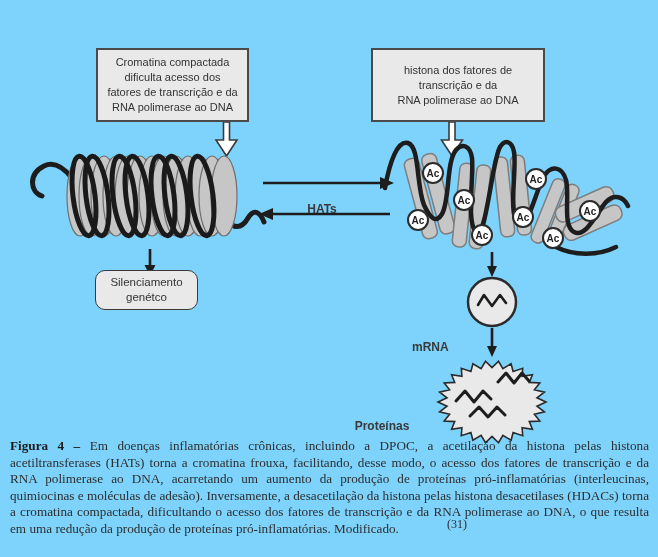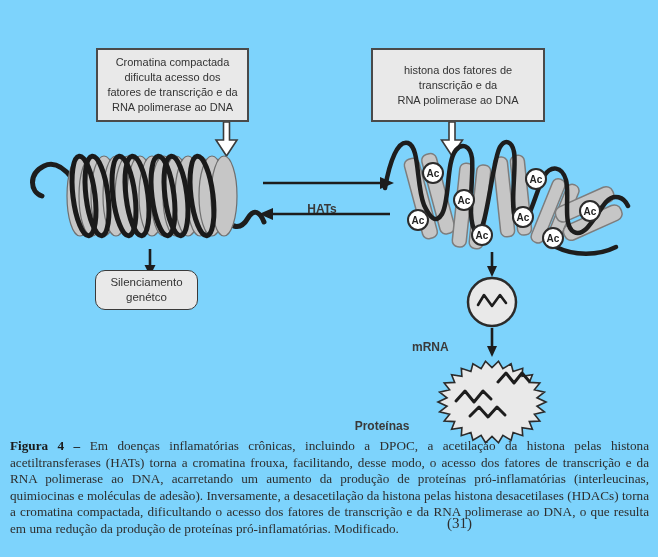--- a/index.html
+++ b/index.html
@@ -12,21 +12,21 @@
             box-sizing:border-box;padding:3px 4px;}
   .note-box.rounded{border-radius:10px;border-width:1.7px;border-color:#3a3a3a;font-size:11.5px;}
   .lbl{position:absolute;font-weight:bold;color:#3a3a3a;font-size:12px;text-align:center;line-height:15px;margin-top:44px;}
   .ac{position:absolute;width:22px;height:22px;border-radius:50%;background:#ffffff;
       border:2px solid #2b2b2b;display:flex;align-items:center;justify-content:center;
       font-size:10px;font-weight:bold;color:#222;box-sizing:border-box;}
   .caption{position:absolute;left:10px;top:438px;width:639px;margin:0;
            font-family:"Liberation Serif",serif;font-size:13.2px;line-height:16.6px;
            text-align:justify;color:#2e2e2e;}
   .caption b{color:#1a1a1a;}
-  .caption sup{font-size:15px;line-height:0;padding-left:48px;}
+  .caption sup{font-size:12px;line-height:0;padding-left:48px;}
   #coil-discs ellipse{fill:#c6c6c6;stroke:#6f6f6f;stroke-width:1.2;}
   #coil-wraps ellipse{fill:none;stroke:#1a1a1a;stroke-width:5;}
   .cyl rect{fill:#c6c6c6;stroke:#7d7d7d;stroke-width:1.5;}
   .solidline{stroke:#1d1d1d;stroke-width:2.6;}
   .solidhead{fill:#1d1d1d;}
   .tail{fill:none;stroke:#1d1d1d;stroke-width:5;stroke-linecap:round;}
   .wave{fill:none;stroke:#1d1d1d;stroke-linejoin:round;stroke-linecap:round;}
 </style>
 </head>
 <body>

